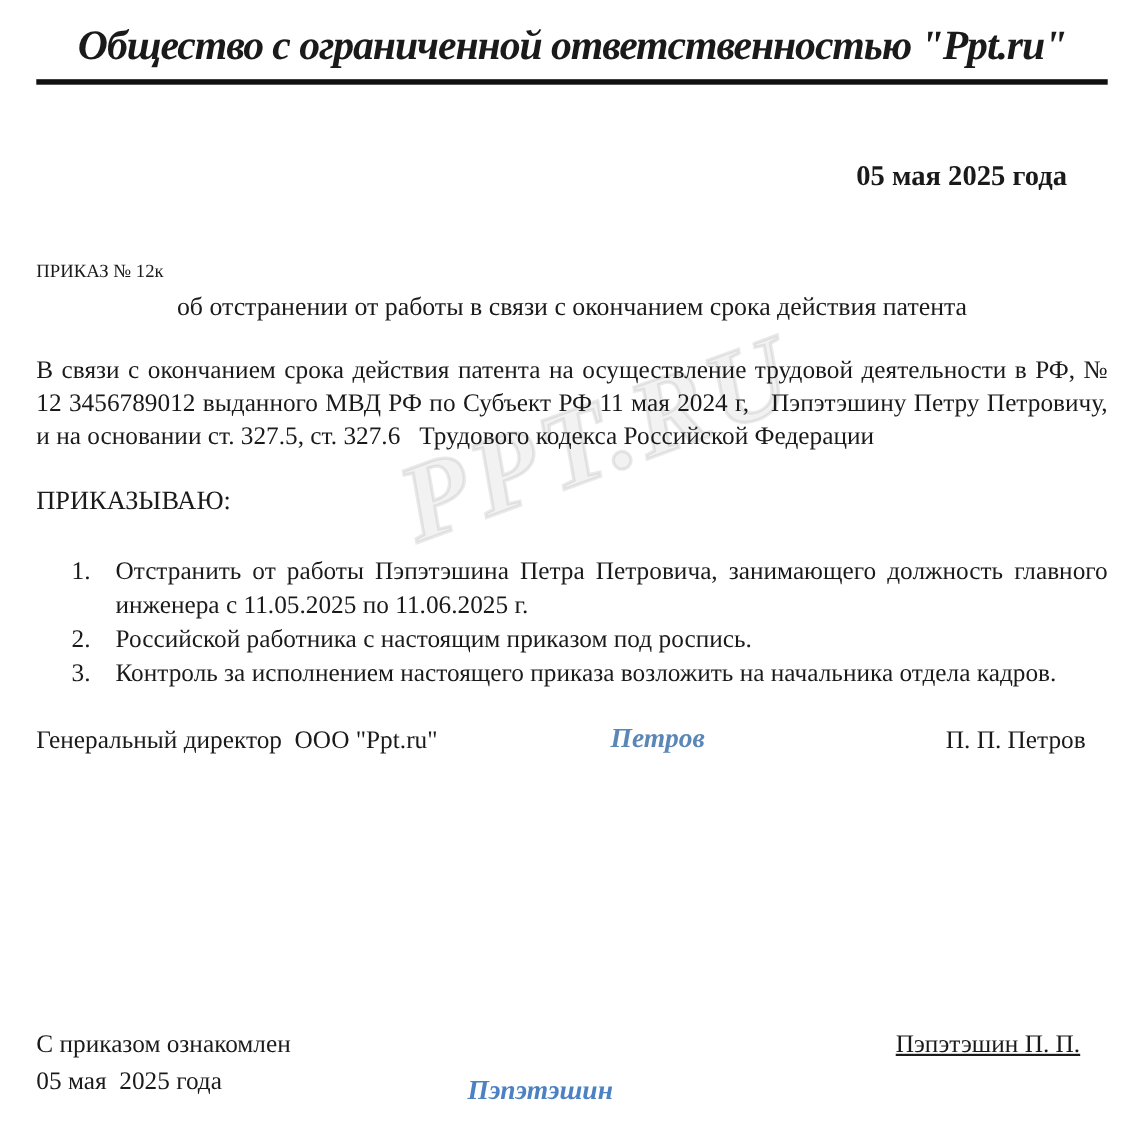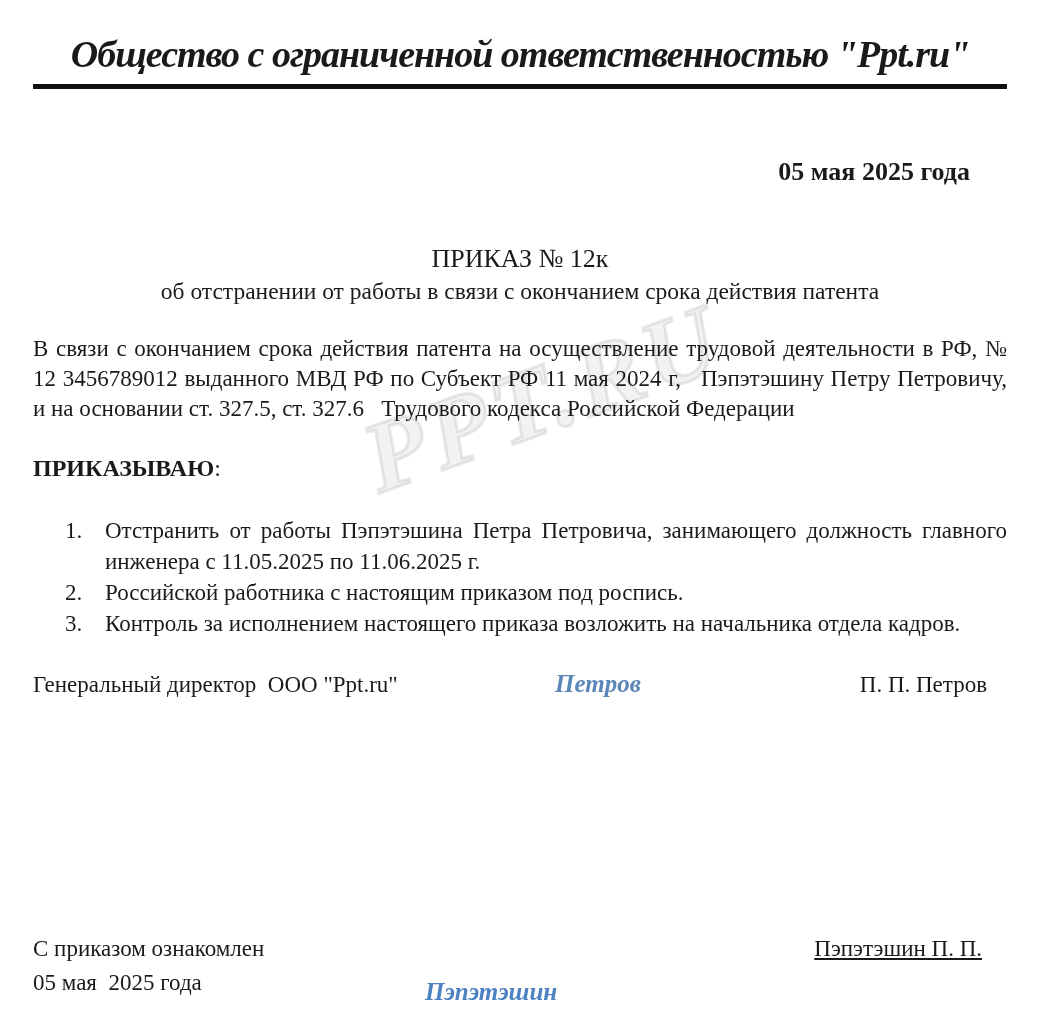--- a/index.html
+++ b/index.html
@@ -31,21 +31,20 @@
     white-space: nowrap;
     user-select: none;
     pointer-events: none;
   }
 
   
   .content {
     position: relative;
     z-index: 1;
     padding: 0 33px;
-    margin-top: 12px;
   }
 
   
   .letterhead {
     padding-top: 20px;
     text-align: center;
     font-size: 38px;
     font-weight: bold;
     font-style: italic;
     letter-spacing: -1px;
@@ -62,22 +61,21 @@
     margin-top: 68px;
     text-align: right;
     padding-right: 37px;
     font-size: 26px;
     font-weight: bold;
   }
 
   
   .order-title {
     margin-top: 56px;
-    text-align: center;
-    font-size: 26px;
+    font-size: 17px;
     line-height: 32px;
   }
   .order-subtitle {
     text-align: center;
     font-size: 23.5px;
     line-height: 32px;
   }
 
   
   .order-body {
@@ -86,21 +84,21 @@
     line-height: 30px;
     text-align: justify;
     white-space: pre-wrap;
   }
 
   
   .directive {
     margin-top: 31px;
     font-size: 24px;
   }
-  .directive .word { font-weight: bold; }
+  .directive .word { font-weight: normal; }
 
   
   .order-list {
     margin-top: 33px;
     list-style: none;
   }
   .order-list li {
     display: flex;
     font-size: 23px;
     line-height: 31px;

